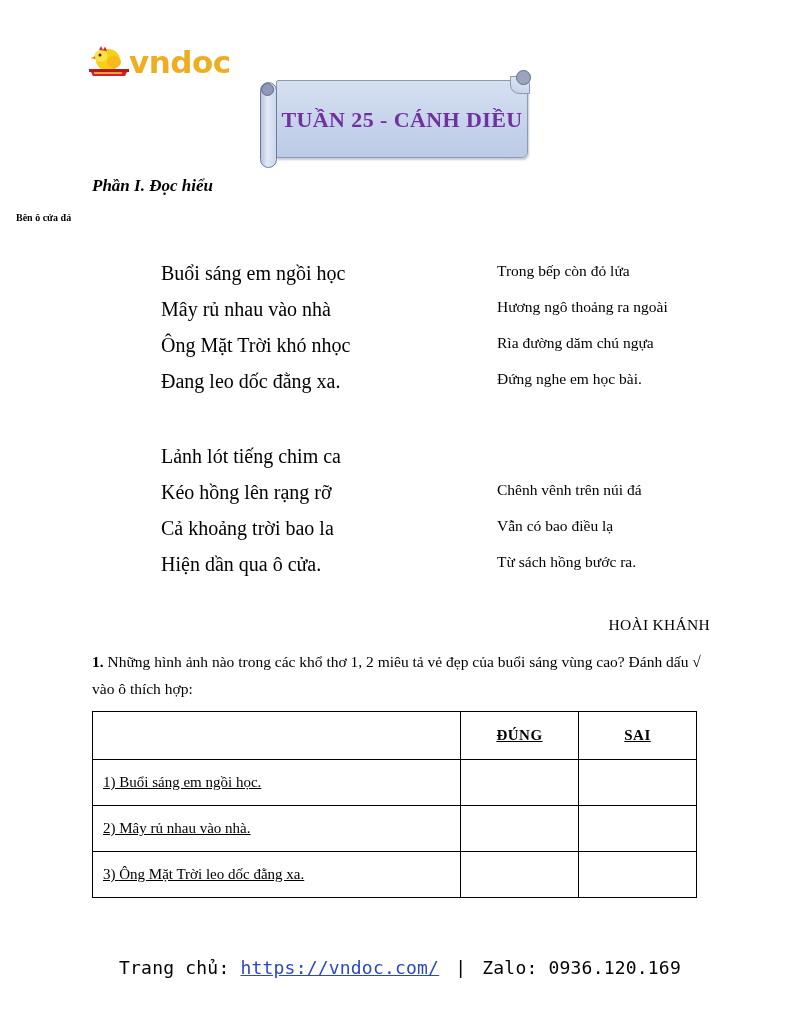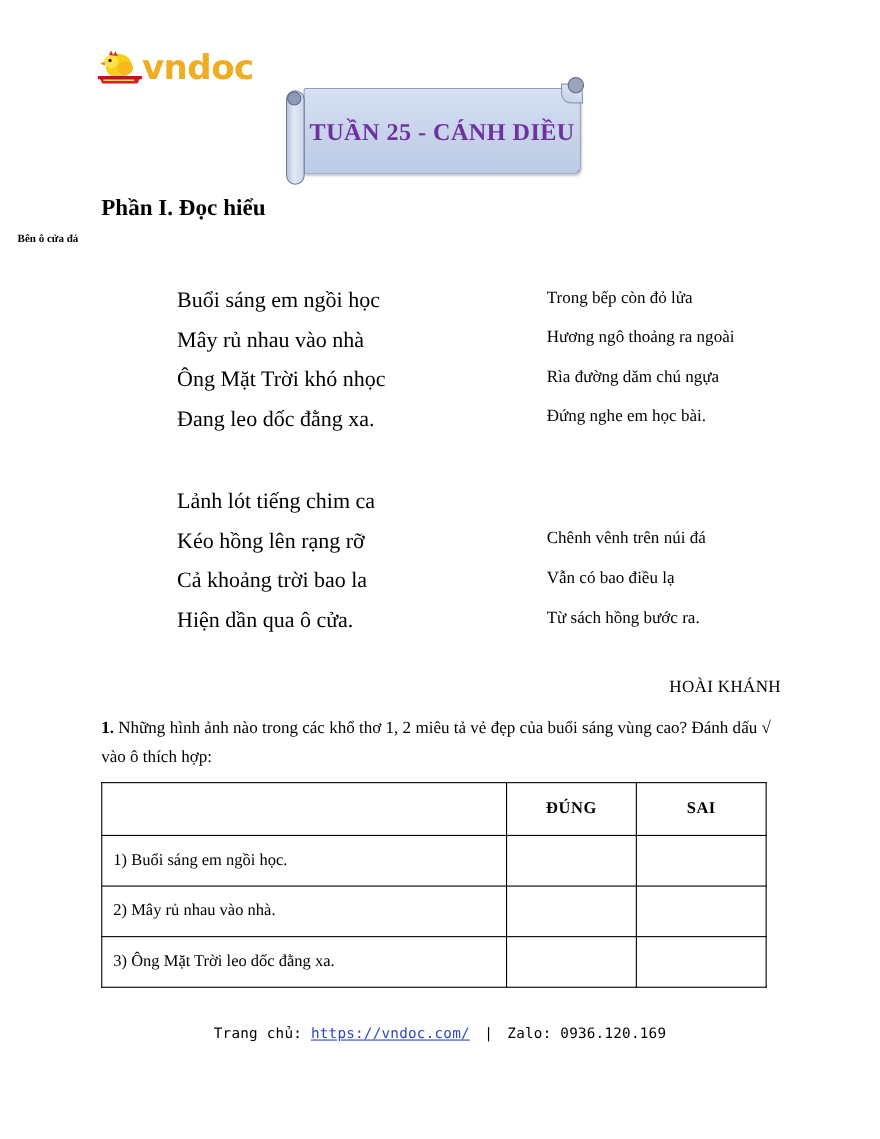--- a/index.html
+++ b/index.html
@@ -128,21 +128,22 @@
     box-sizing: border-box;
     z-index: 4;
   }
 
   
   .section-head {
     position: absolute;
     left: 92px;
     top: 176px;
     font-weight: bold;
-    font-size: 21px;
+    font-size: 17px;
+    font-style: italic;
   }
 
   
   .poem-title {
     position: absolute;
     left: 0;
     top: 212px;
     width: 800px;
     text-align: left;
     font-weight: bold;
@@ -207,40 +208,41 @@
   }
   .ans-table td, .ans-table th {
     border: 1.4px solid #000;
     padding: 0 10px;
     font-size: 15px;
     font-weight: normal;
     text-align: left;
     vertical-align: middle;
     height: 46px;
     box-sizing: border-box;
+    text-decoration: underline;
   }
   .ans-table th.opt {
     text-align: center;
     font-weight: bold;
     font-size: 15px;
     letter-spacing: 0.5px;
   }
   .col-stmt { width: 368px; }
   .col-opt  { width: 118px; }
   .hdr-row th { height: 48px; }
 
   
   .footer {
     position: absolute;
     left: 0;
-    top: 933px;
+    top: 957px;
     width: 800px;
     text-align: center;
     font-family: "DejaVu Sans Mono", monospace;
-    font-size: 13px;
+    font-size: 18px;
     color: #000;
     letter-spacing: 0.2px;
   }
   .footer a {
     color: #2b47c8;
     text-decoration: underline;
   }
   .footer .sep { padding: 0 5px; }
 </style>
 </head>

